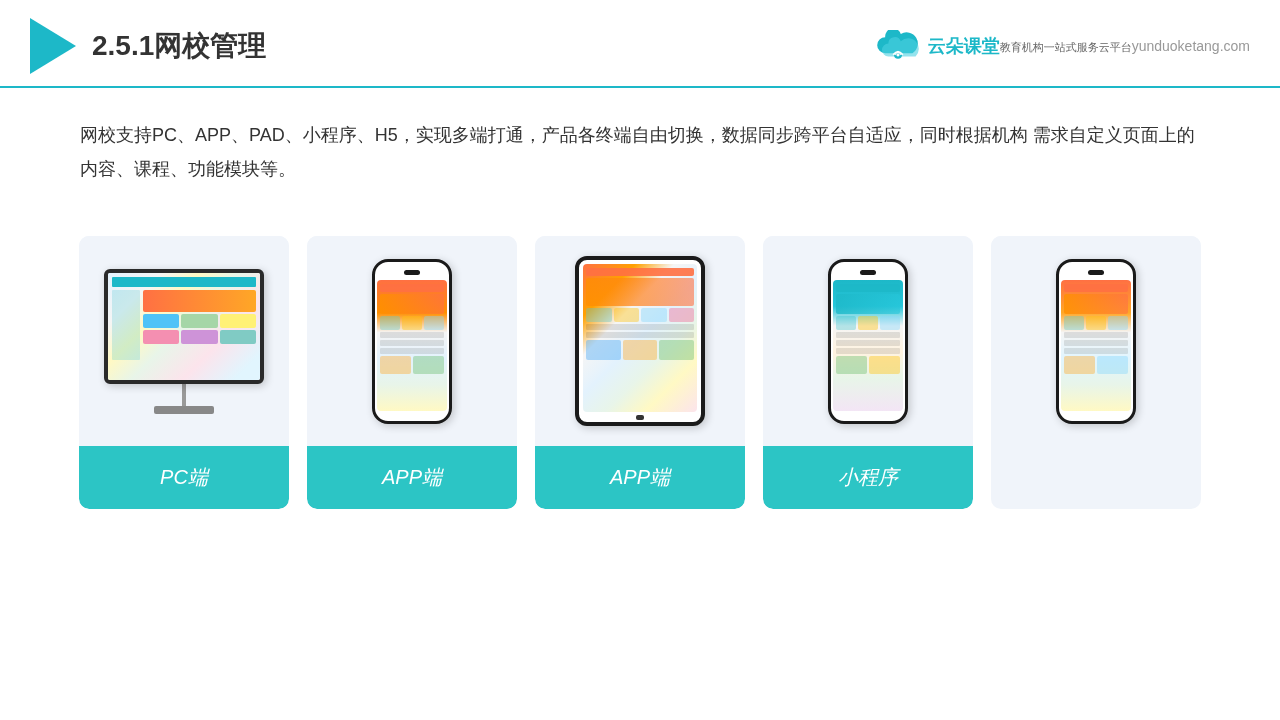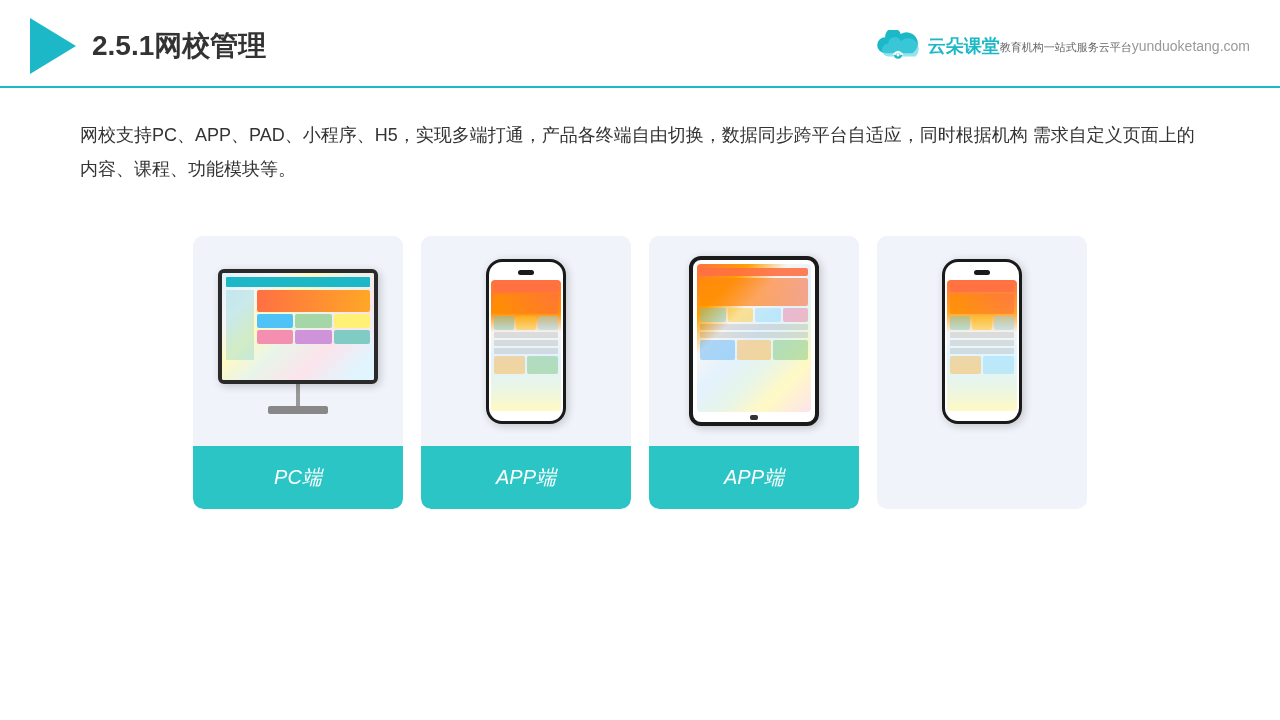--- a/index.html
+++ b/index.html
@@ -475,20 +475,47 @@
               <div class="so-card" style="height:20px; background:rgba(102,187,106,0.4);"></div>
             </div>
           </div>
         </div>
         <div class="tablet-home-btn"></div>
       </div>
     </div>
     <div class="device-label">APP端</div>
   </div>
 
+  <div class="device-card">
+    <div class="device-image-area">
+      <div class="phone-tall">
+        <div class="phone-tall-screen">
+          <div class="screen-gradient-miniapp">
+            <div class="screen-overlay">
+              <div class="so-header" style="background:rgba(29,184,200,0.9);"></div>
+              <div class="so-banner" style="background:linear-gradient(90deg, rgba(29,184,200,0.8), rgba(38,198,218,0.6));"></div>
+              <div class="so-row">
+                <div class="so-card" style="background:rgba(29,184,200,0.3);"></div>
+                <div class="so-card so-card2"></div>
+                <div class="so-card so-card3"></div>
+              </div>
+              <div class="so-list-item"></div>
+              <div class="so-list-item"></div>
+              <div class="so-list-item"></div>
+              <div class="so-row">
+                <div class="so-card" style="height:18px; background:rgba(102,187,106,0.4);"></div>
+                <div class="so-card" style="height:18px; background:rgba(255,193,7,0.4);"></div>
+              </div>
+            </div>
+          </div>
+        </div>
+      </div>
+    </div>
+    <div class="device-label">小程序</div>
+  </div>
 
   <div class="device-card">
     <div class="device-image-area">
       <div class="phone-tall">
         <div class="phone-tall-screen">
           <div class="screen-gradient-h5">
             <div class="screen-overlay">
               <div class="so-header"></div>
               <div class="so-banner"></div>
               <div class="so-row">

